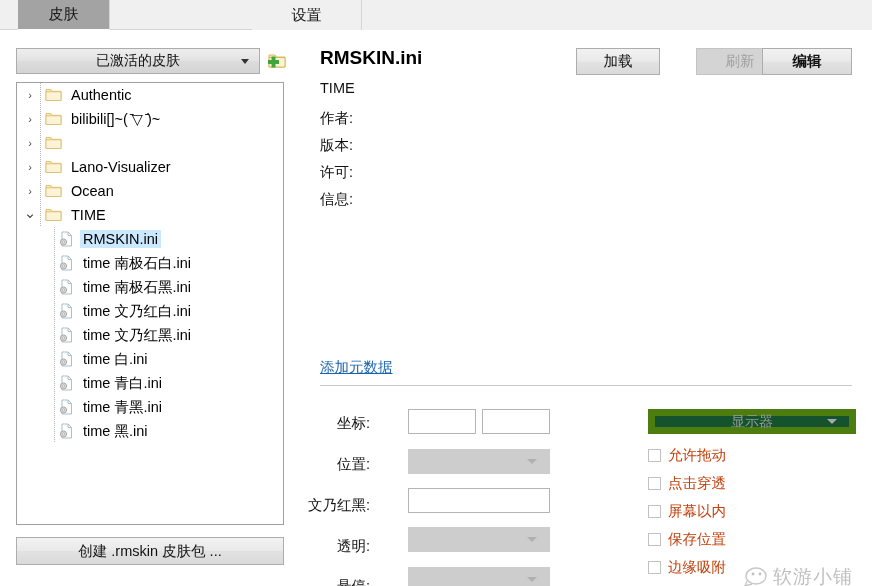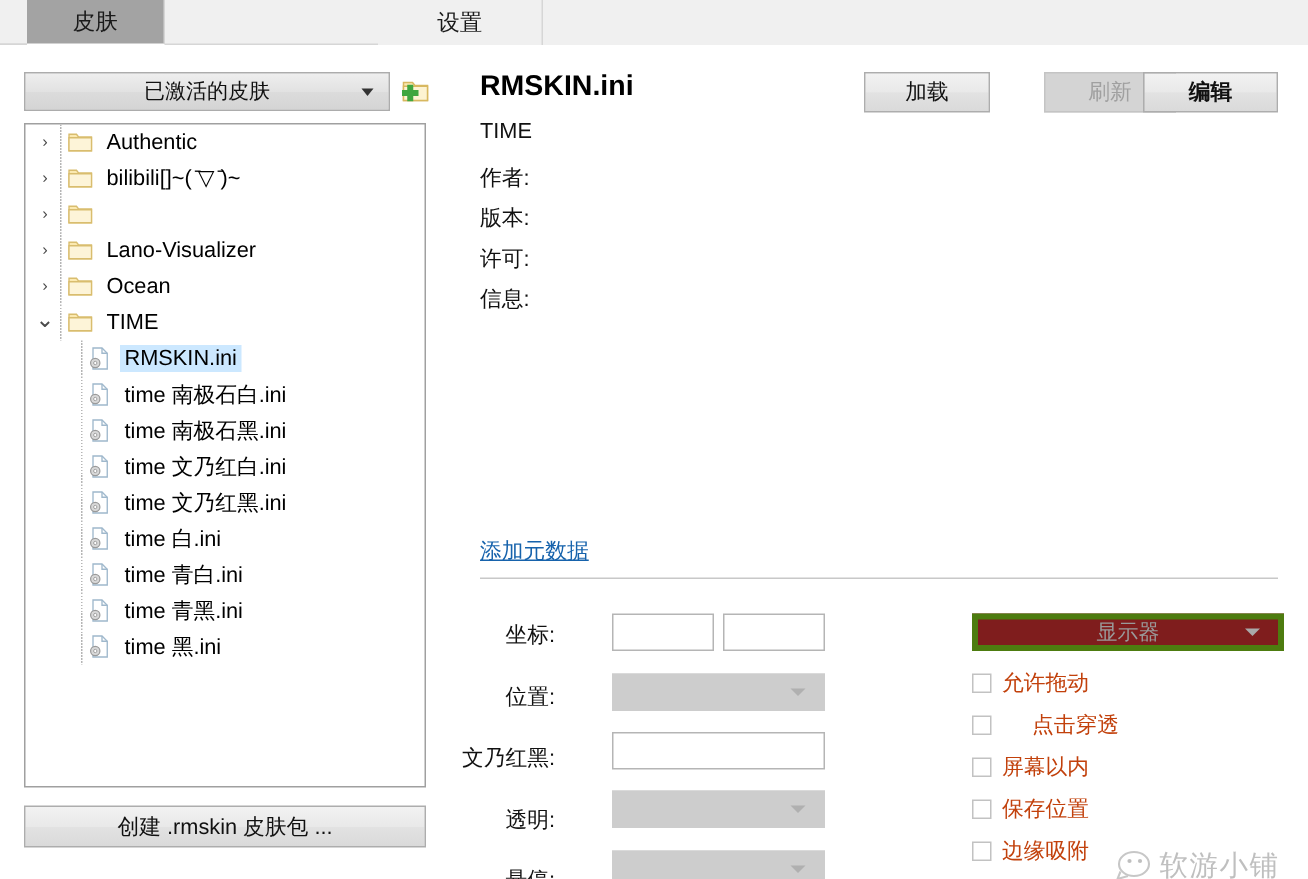--- a/index.html
+++ b/index.html
@@ -300,22 +300,22 @@
   #alpha-combo { left: 408px; top: 497px; width: 142px; }
 
   #lbl-hover   { top: 547px; left: 300px; }
   #hover-combo { left: 408px; top: 537px; width: 142px; }
 
   
   #display-combo {
     position: absolute;
     left: 648px; top: 379px;
     width: 208px; height: 25px;
-    background: #7f1d1d;
-    border: 4px solid #4d7c0f;
+    background: #14532d;
+    border: 7px solid #4d7c0f;
     box-sizing: border-box;
     display: flex;
     align-items: center;
     justify-content: center;
     font-size: 14px;
     color: #9a9a9a;
     cursor: default;
   }
   #display-combo .dcaret {
     position: absolute;
@@ -336,21 +336,21 @@
     cursor: default;
   }
   .chk-box {
     width: 13px; height: 13px;
     border: 1px solid #c2c2c2;
     background: #fff;
     margin-right: 7px;
     box-sizing: border-box;
   }
   #chk-0 { top: 415px; }
-  #chk-1 { top: 443px; gap: 20px; }
+  #chk-1 { top: 443px; }
   #chk-2 { top: 471px; }
   #chk-3 { top: 499px; }
   #chk-4 { top: 527px; }
   #chk-5 { top: 553px; }
 
   
   #watermark {
     position: absolute;
     left: 744px; top: 534px;
     display: flex;

